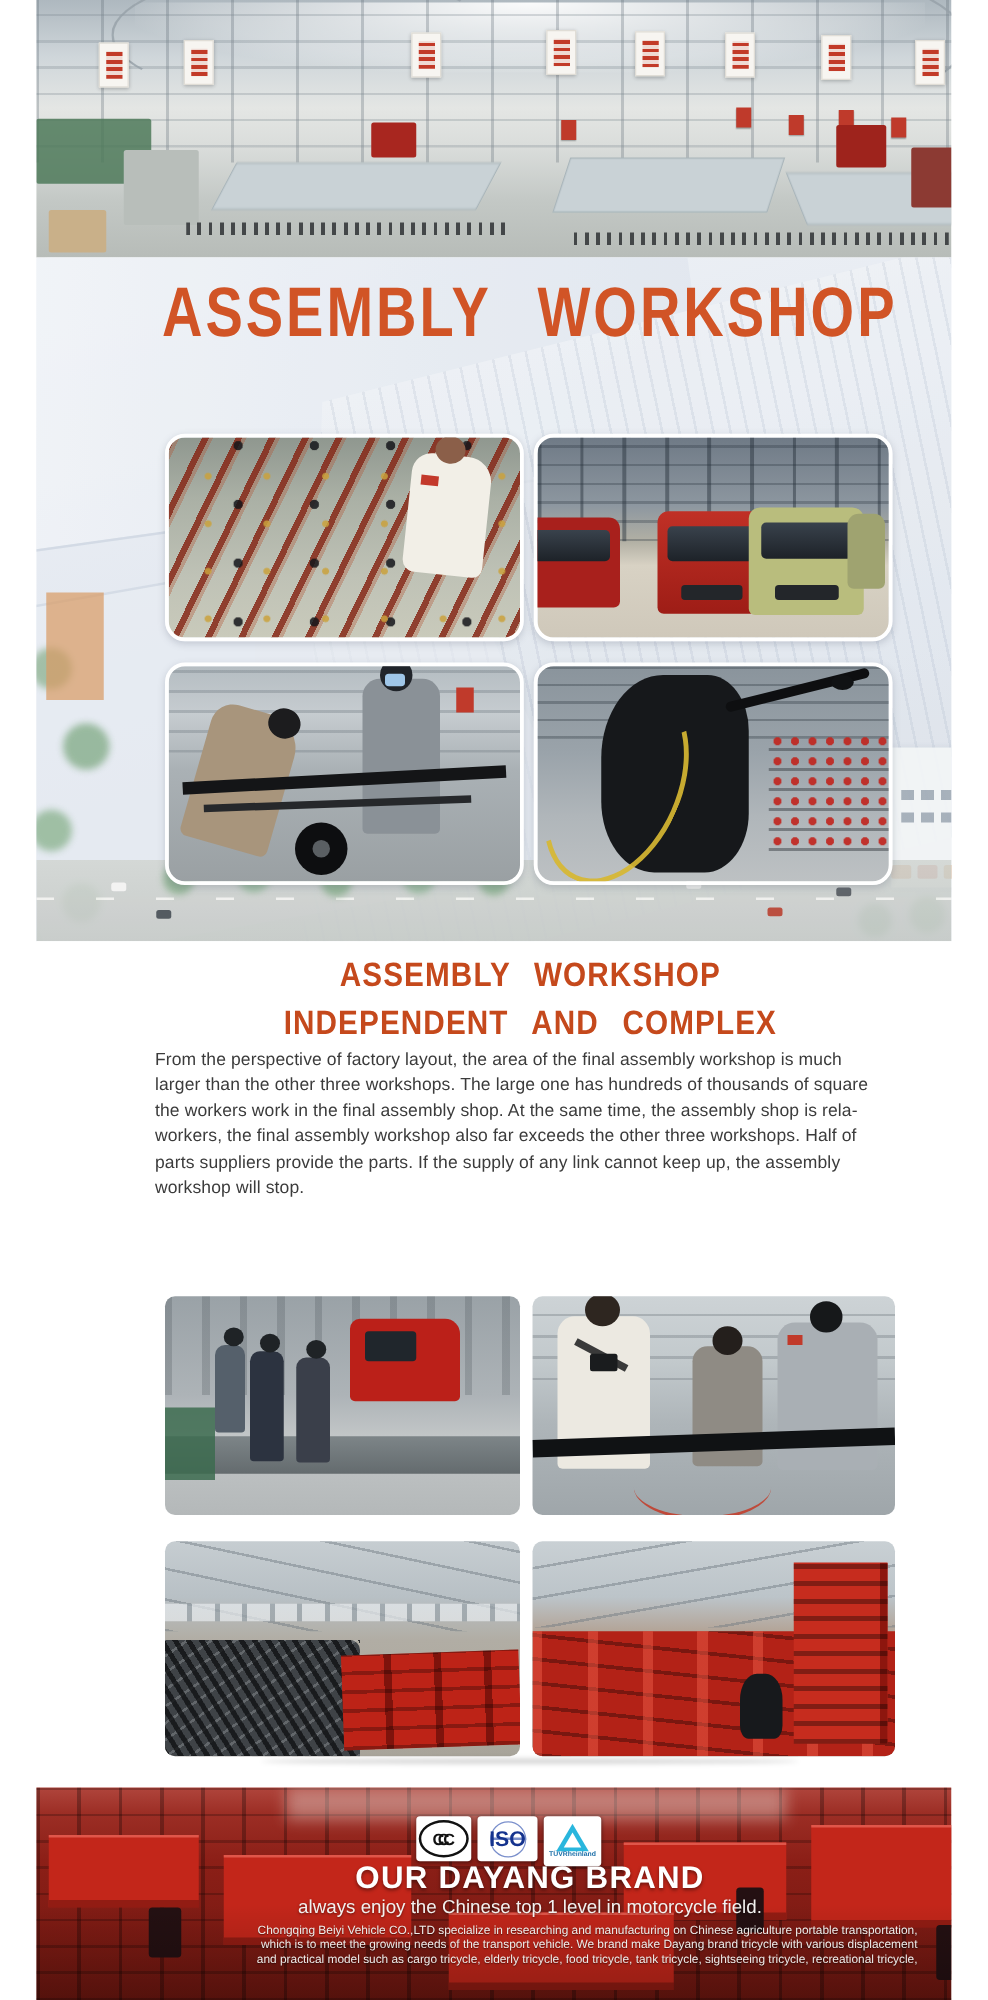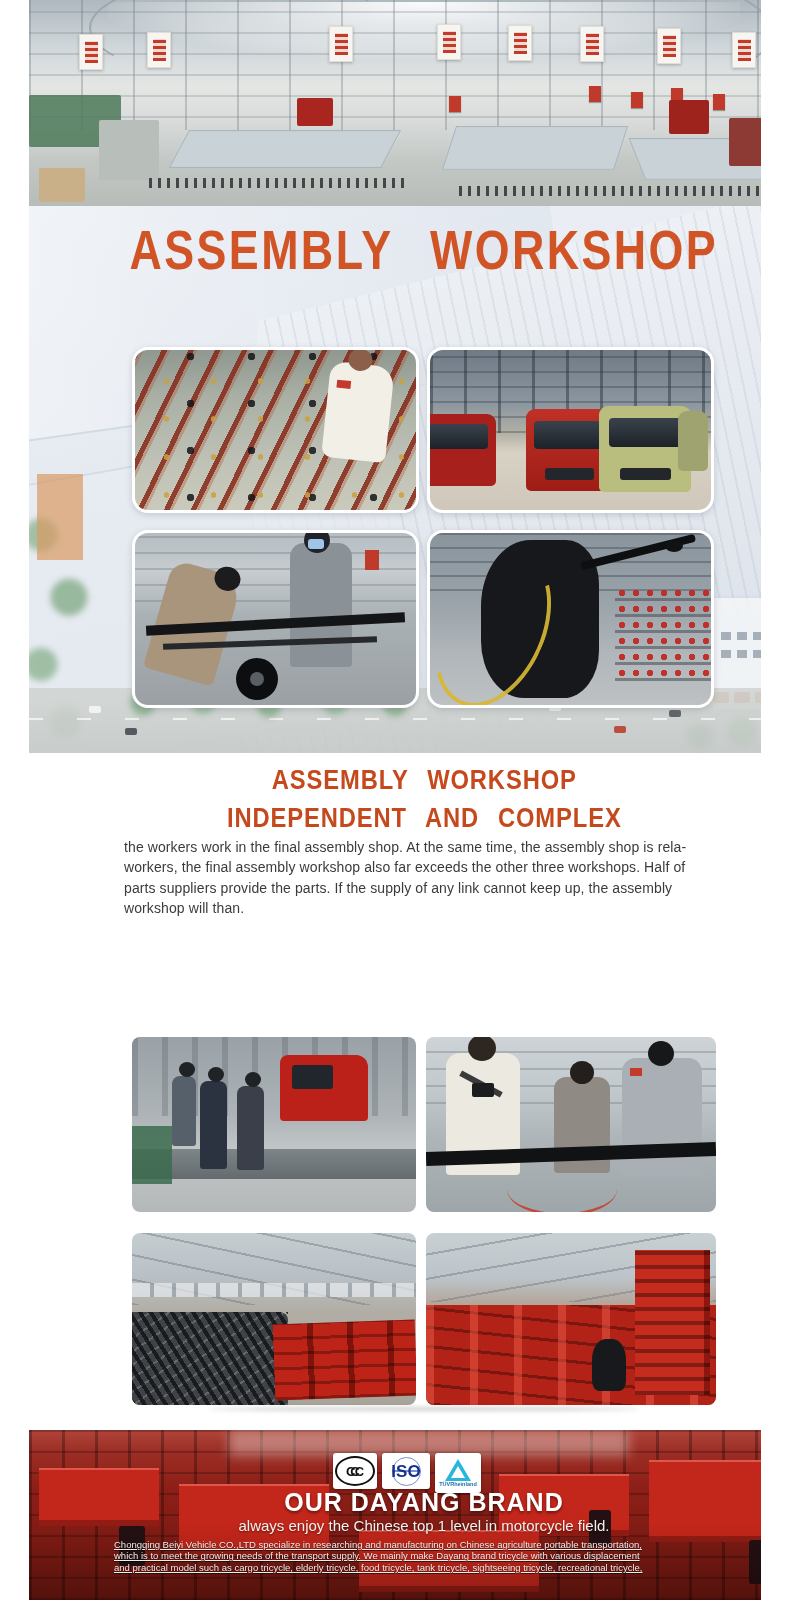--- a/index.html
+++ b/index.html
@@ -205,22 +205,22 @@
   .tuv-tri{width:0;height:0;border-left:13px solid transparent;border-right:13px solid transparent;
     border-bottom:22px solid #29b6dd;position:relative;}
   .tuv-tri::after{content:'';position:absolute;left:-7px;top:7px;width:0;height:0;
     border-left:7px solid transparent;border-right:7px solid transparent;border-bottom:12px solid #ffffff;}
   .tuv-label{font-size:5.5px;color:#1d6fa8;font-weight:700;line-height:1;}
 
   .brand-title{position:absolute;left:0;top:58px;width:790px;text-align:center;color:#fff;
     font-weight:800;font-size:25px;letter-spacing:1px;text-shadow:0 2px 3px rgba(0,0,0,.45);}
   .tagline{position:absolute;left:0;top:87px;width:790px;text-align:center;color:#f3f1ef;
     font-size:15px;text-shadow:0 1px 2px rgba(0,0,0,.5);}
-  .about{position:absolute;left:85px;top:109px;width:620px;text-align:left;color:#f0ecea;
-    font-size:9.5px;line-height:11.4px;text-shadow:0 1px 1px rgba(0,0,0,.55);text-decoration:underline;}
+  .about{position:absolute;left:85px;top:109px;width:620px;text-align:right;color:#f0ecea;
+    font-size:9.5px;line-height:11.4px;text-shadow:0 1px 1px rgba(0,0,0,.55);}
 </style>
 </head>
 <body>
 
 <div class="page">
 
   <div class="top-photo">
     <div class="skylight"></div>
     <div class="truss-v blurred"></div>
     <div class="truss-h blurred"></div>
@@ -358,24 +358,26 @@
       <div class="p4-mirror"></div>
     </div>
   </div>
 
   <div class="white-section">
     <div class="article-heading">
       <span class="condense">ASSEMBLY WORKSHOP</span><br>
       <span class="condense">INDEPENDENT AND COMPLEX</span>
     </div>
     <div class="paragraph">
+      <div class="pline">From the perspective of factory layout, the area of the final assembly workshop is much</div>
+      <div class="pline">larger than the other three workshops. The large one has hundreds of thousands of square</div>
       <div class="pline">the workers work in the final assembly shop. At the same time, the assembly shop is rela-</div>
       <div class="pline">workers, the final assembly workshop also far exceeds the other three workshops. Half of</div>
       <div class="pline">parts suppliers provide the parts. If the supply of any link cannot keep up, the assembly</div>
-      <div class="pline">workshop will than.</div>
+      <div class="pline">workshop will stop.</div>
     </div>
 
     <div class="ph g2 p5" style="left:103px;top:284px;width:284px;height:175px;">
       <div class="layer p5-clutter"></div>
       <div class="p5-trike"></div>
       <div class="p5-belt"></div>
       <div class="fig p5-f3"></div>
       <div class="fig p5-f1"></div>
       <div class="fig p5-f2"></div>
       <div class="p5-green"></div>
@@ -439,18 +441,18 @@
       <div class="badge badge-tuv">
         <div class="tuv-tri"></div>
         <span class="tuv-label">TÜVRheinland</span>
       </div>
     </div>
 
     <div class="brand-title">OUR DAYANG BRAND</div>
     <div class="tagline">always enjoy the Chinese top 1 level in motorcycle field.</div>
     <div class="about">
       <div>Chongqing Beiyi Vehicle CO.,LTD  specialize in researching and manufacturing on Chinese agriculture portable transportation,</div>
-      <div>which is to meet the growing needs of the transport supply. We mainly make Dayang brand tricycle with various displacement</div>
+      <div>which is to meet the growing needs of the transport vehicle. We brand make Dayang brand tricycle with various displacement</div>
       <div>and practical model such as cargo tricycle, elderly tricycle, food tricycle, tank tricycle, sightseeing tricycle, recreational tricycle,</div>
     </div>
   </div>
 
 </div>
 
 </body></html>

